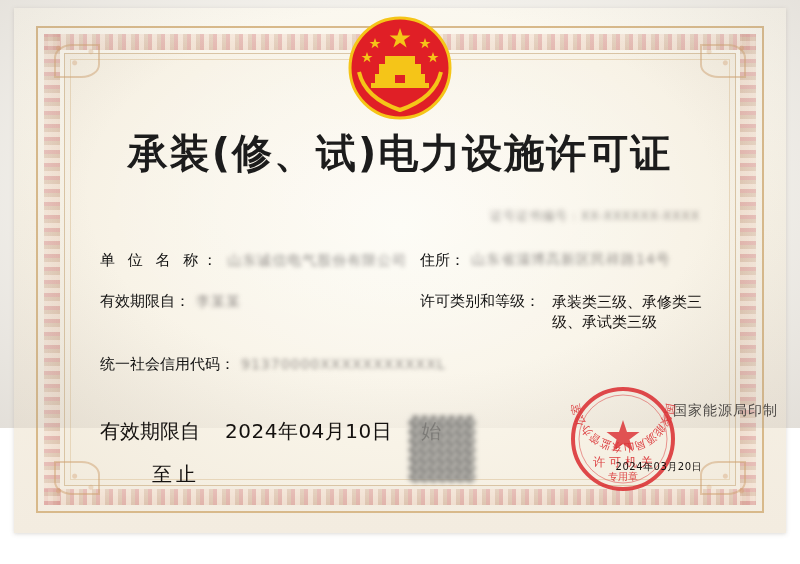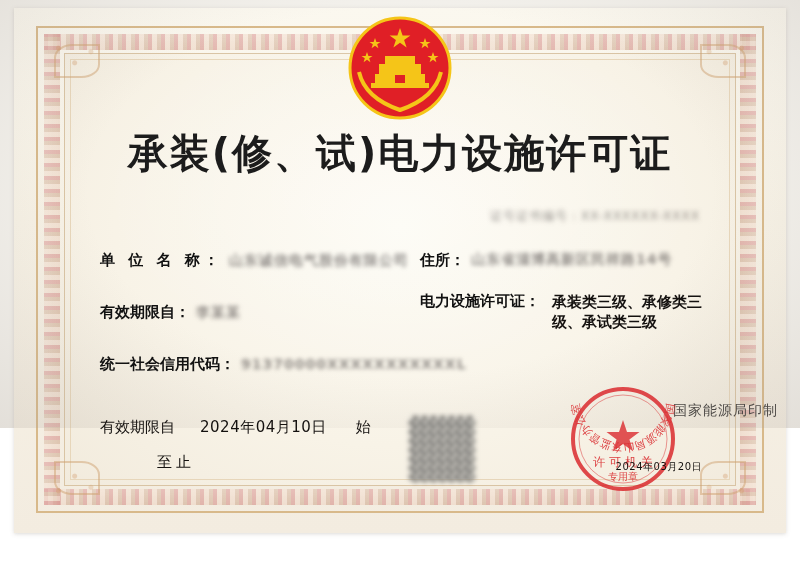--- a/index.html
+++ b/index.html
@@ -173,24 +173,23 @@
   .body {
     position: absolute;
     left: 86px;
     right: 78px;
     top: 243px;
     z-index: 4;
     color: #14110f;
   }
   .row {
     display: flex;
-    align-items: center;
+    align-items: flex-start;
     margin-bottom: 22px;
     font-size: 15px;
-    font-weight: bold;
   }
   .lbl {
     white-space: nowrap;
     font-size: 15px;
     color: #111;
   }
   .lbl.spaced { letter-spacing: 4px; }
   .val {
     margin-left: 6px;
     font-size: 14px;
@@ -204,21 +203,21 @@
     max-width: 168px;
   }
 
   .uscc-row { }
 
   
   .validity {
     position: absolute;
     left: 86px;
     top: 410px;
-    font-size: 15px;
+    font-size: 20px;
     z-index: 4;
     color: #14110f;
   }
   .validity .vrow {
     display: flex;
     align-items: center;
     margin-bottom: 16px;
     white-space: nowrap;
   }
   .validity .date {
@@ -333,21 +332,21 @@
           <span class="val redact">山东省淄博高新区民祥路14号</span>
         </div>
       </div>
 
       <div class="row">
         <div class="col-left">
           <span class="lbl">有效期限自：</span>
           <span class="val redact">李某某</span>
         </div>
         <div class="col-right">
-          <span class="lbl">电力设施许可证：</span>
+          <span class="lbl">许可类别和等级：</span>
           <span class="grade-val">承装类三级、承修类三级、承试类三级</span>
         </div>
       </div>
 
       <div class="row uscc-row">
         <div class="col-left">
           <span class="lbl">统一社会信用代码：</span>
           <span class="val redact">91370000XXXXXXXXXXXL</span>
         </div>
       </div>

